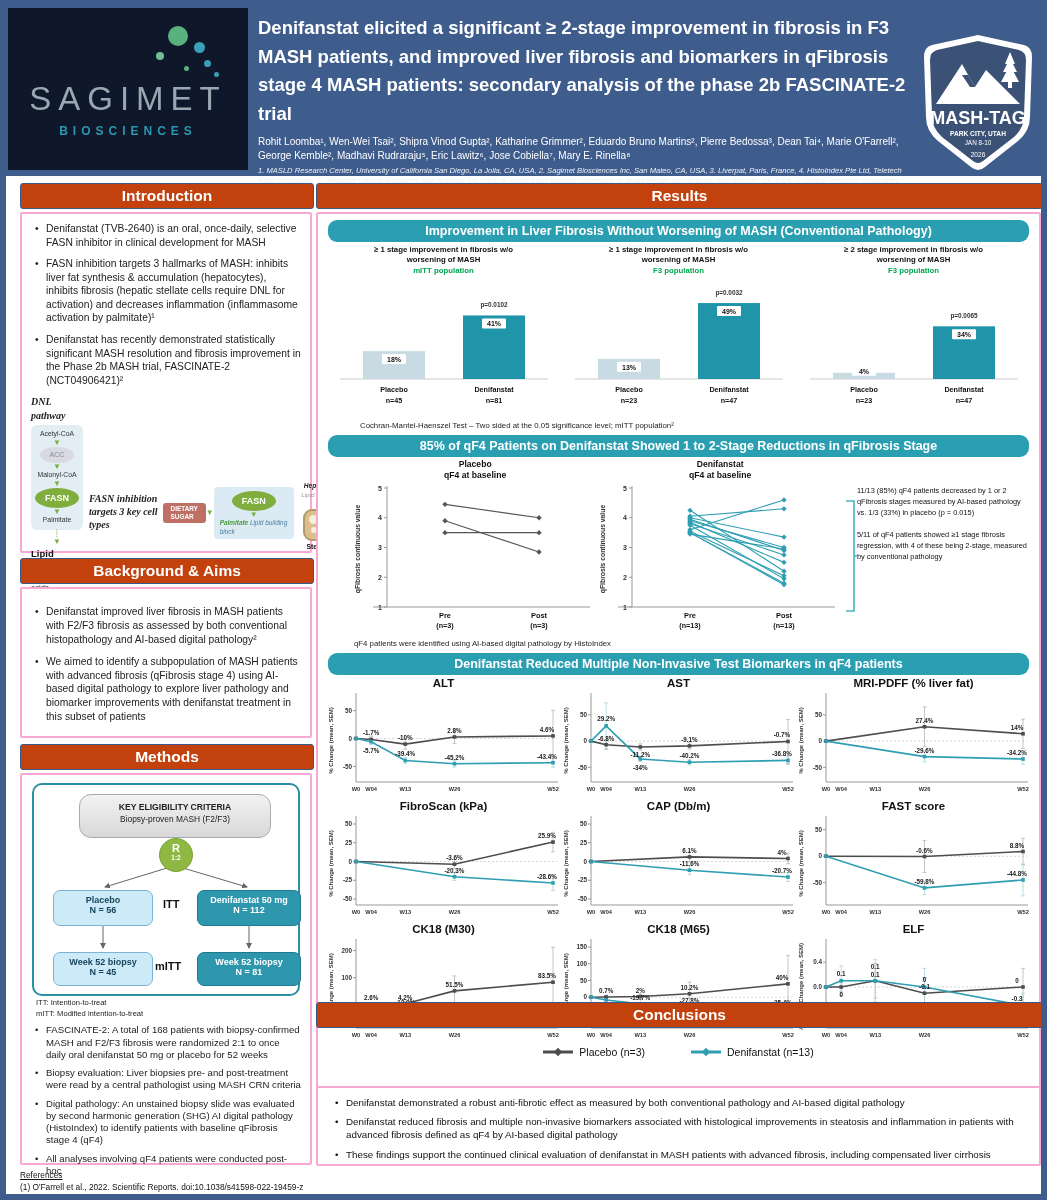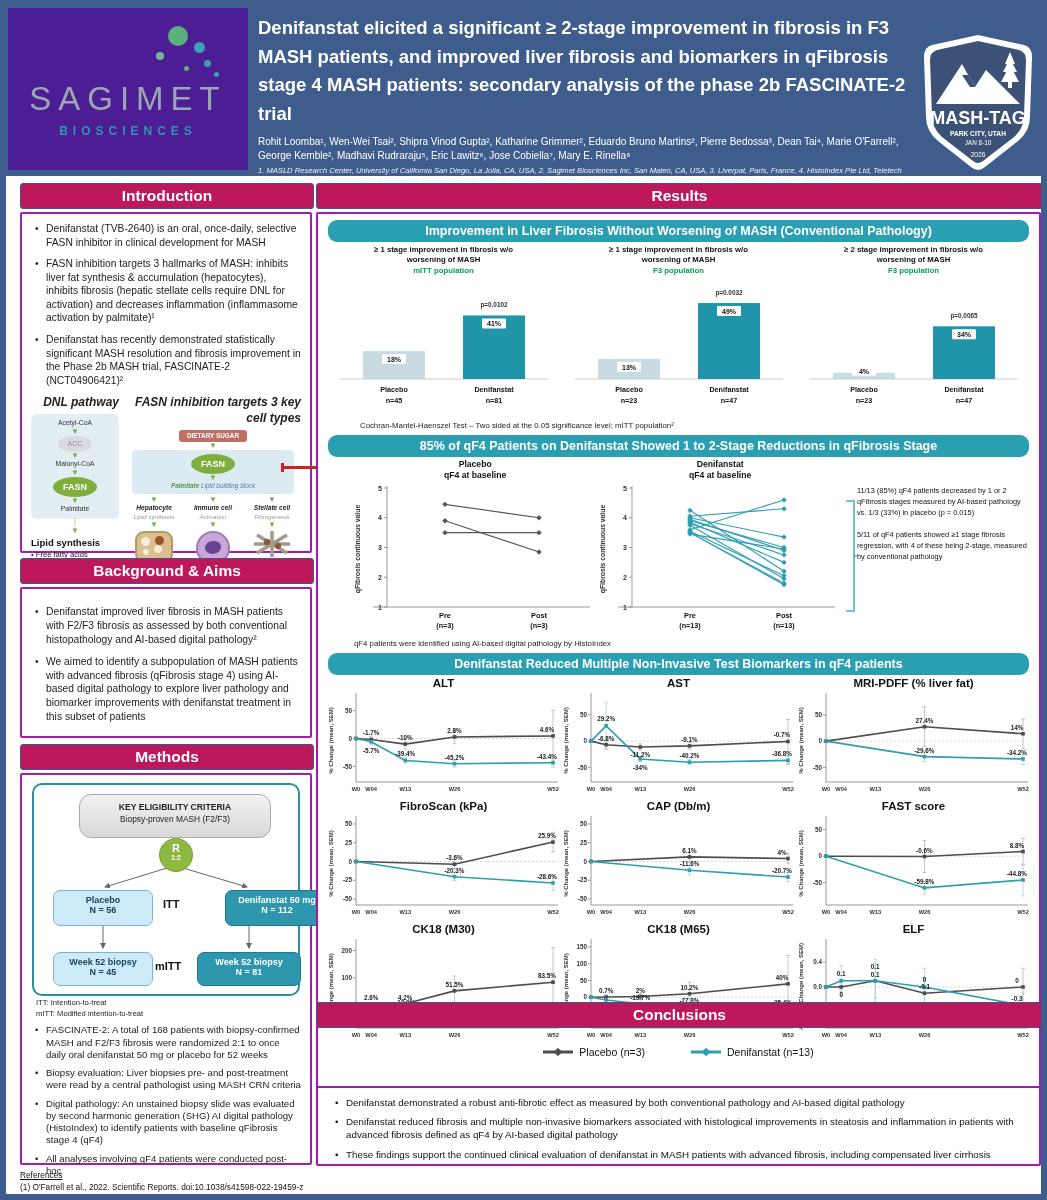--- a/index.html
+++ b/index.html
@@ -1,35 +1,35 @@
 <!DOCTYPE html>
 <html><head>
 <meta charset="utf-8">
 <style>
   html,body{margin:0;padding:0;background:#e8e8e8;font-family:"Liberation Sans",sans-serif;}
   .poster{position:relative;width:1047px;height:1200px;background:#fff;border:6px solid #3e5c8c;box-sizing:border-box;overflow:hidden;margin:0 auto;}
   
   .header{position:absolute;left:0;top:0;width:1035px;height:170px;background:#3e5c8c;}
-  .logo-panel{position:absolute;left:2px;top:2px;width:240px;height:162px;background:#4c1d95;text-align:center;}
+  .logo-panel{position:absolute;left:2px;top:2px;width:240px;height:162px;background:#0f172a;text-align:center;}
   .logo-word{position:absolute;left:0;top:72px;width:100%;font-size:33px;letter-spacing:7px;color:#9aa7b1;font-weight:normal;}
   .logo-sub{position:absolute;left:0;top:116px;width:100%;font-size:12px;letter-spacing:5px;color:#2e96ad;font-weight:bold;}
   .dot{position:absolute;border-radius:50%;}
   .title-block{position:absolute;left:252px;top:8px;width:652px;color:#fff;}
   .title{font-size:18.5px;font-weight:bold;line-height:1.55;}
   .authors{font-size:10px;margin-top:6px;line-height:1.4;}
   .affil{font-size:7.6px;font-style:italic;margin-top:3px;line-height:1.35;color:#eef2f8;}
   .badge{position:absolute;left:912px;top:26px;width:120px;height:142px;}
   
-  .sec{position:absolute;background:#be185d;border:1px solid #38598a;border-radius:3px;color:#fff;font-weight:bold;font-size:15.5px;text-align:center;padding:3px 0;}
-  .box{position:absolute;background:#fff;border:2px solid #a21caf;border-radius:2px;box-sizing:border-box;}
+  .sec{position:absolute;background:#c2410c;border:1px solid #38598a;border-radius:3px;color:#fff;font-weight:bold;font-size:15.5px;text-align:center;padding:3px 0;}
+  .box{position:absolute;background:#fff;border:2px solid #f9a8d4;border-radius:2px;box-sizing:border-box;}
   .bullet{position:relative;padding-left:15px;margin-bottom:8px;color:#222;}
   .bullet::before{content:"\2022";position:absolute;left:4px;}
   
   .dnl-wrap{display:flex;gap:6px;margin-top:6px;}
-  .dnl-title{font-size:12px;font-weight:bold;font-style:italic;text-align:right;margin-bottom:3px;color:#222;}
+  .dnl-title{font-size:10px;font-weight:bold;font-style:italic;text-align:left;margin-bottom:3px;color:#222;font-family:Liberation Serif, serif;}
   .dnl-box{background:#e2edf4;border-radius:6px;padding:5px 4px;display:flex;flex-direction:column;align-items:center;}
   .dnl-node{font-size:6.8px;color:#333;}
   .garrow{color:#76b043;font-size:8px;line-height:1;}
   .ellipse{border-radius:50%;text-align:center;}
   .ell-acc{width:34px;height:16px;background:#d9d9e2;color:#8a8a99;font-size:7px;line-height:16px;}
   .ell-fasn{width:44px;height:20px;background:#7fae3e;color:#fff;font-weight:bold;font-size:9px;line-height:20px;}
   .lipid-title{font-size:9.5px;font-weight:bold;margin-top:2px;color:#111;}
   .lipid-item{font-size:7.6px;color:#222;line-height:1.35;}
   .sugar-box{background:#bf7065;color:#fff;font-weight:bold;font-size:6.4px;border-radius:3px;padding:2px 8px;}
   .pal-zone{background:#dcebf3;border-radius:4px;padding:4px 6px 3px;display:flex;flex-direction:column;align-items:center;position:relative;width:150px;}
@@ -148,21 +148,21 @@
           <span class="garrow">▼</span>
           <span class="dnl-node">Palmitate</span>
         </div>
         <div style="text-align:center;color:#76b043;font-size:8px;line-height:1;">┊<br>▼</div>
         <div class="lipid-title">Lipid synthesis</div>
         <div class="lipid-item">• <span>Free fatty acids</span></div>
         <div class="lipid-item">• <span>Triglycerides</span></div>
         <div class="lipid-item">• <span>Lipotoxins</span></div>
       </div>
 
-      <div style="flex:1;display:flex;flex-direction:column;align-items:center;">
+      <div style="flex:1;display:flex;flex-direction:row;align-items:center;margin-top:17px;">
         <div class="dnl-title">FASN inhibition targets 3 key cell types</div>
         <span class="sugar-box">DIETARY SUGAR</span>
         <span class="garrow">▼</span>
         <div class="pal-zone">
           <span class="ellipse ell-fasn">FASN</span>
           <span class="inhibit"></span>
           <span class="drug-label"><span>Denifanstat</span><br><span>(TVB-2640)</span></span>
           <span class="garrow">▼</span>
           <span class="pal-note"><span class="p1">Palmitate</span><span class="p2"> Lipid building block</span></span>
         </div>
@@ -233,21 +233,21 @@
             <span class="e2">Biopsy-proven MASH (F2/F3)</span>
         </div>
         <div class="rcirc">
           <span class="r1">R</span>
             <span class="r2">1:2</span>
         </div>
         <div class="fbox lblue" style="left:14px;top:98px;width:100px;height:36px;">
           <span class="l1">Placebo</span><span>N = 56</span>
         </div>
         <div class="itt-label" style="left:124px;top:106px;">ITT</div>
-        <div class="fbox dteal" style="left:158px;top:98px;width:104px;height:36px;margin-left:28px;">
+        <div class="fbox dteal" style="left:158px;top:98px;width:104px;height:36px;">
           <span class="l1">Denifanstat 50 mg</span><span>N = 112</span>
         </div>
         <div class="fbox lblue" style="left:14px;top:160px;width:100px;height:34px;">
           <span class="l1">Week 52 biopsy</span><span>N = 45</span>
         </div>
         <div class="itt-label" style="left:116px;top:168px;">mITT</div>
         <div class="fbox dteal" style="left:158px;top:160px;width:104px;height:34px;">
           <span class="l1">Week 52 biopsy</span><span>N = 81</span>
         </div>
       </div>

